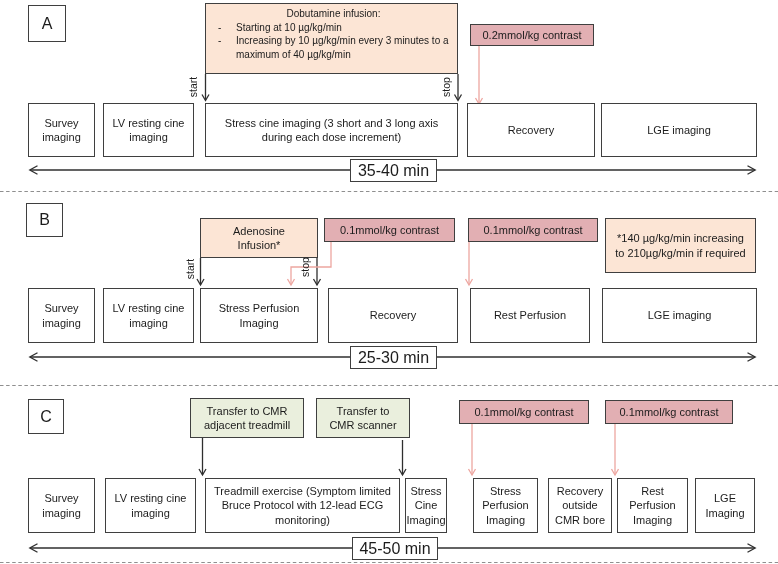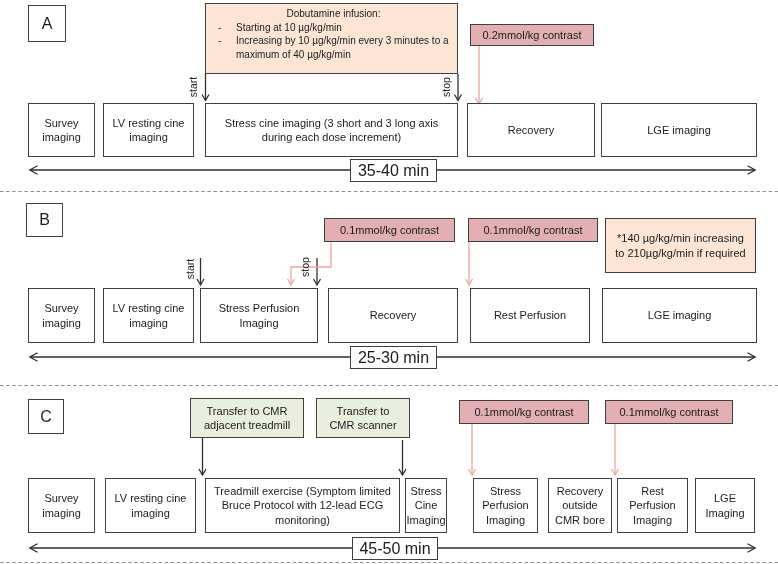--- a/index.html
+++ b/index.html
@@ -131,20 +131,21 @@
   <div class="box" style="left:28px;top:103px;width:67px;height:54px">Survey imaging</div>
   <div class="box" style="left:103px;top:103px;width:91px;height:54px">LV resting cine imaging</div>
   <div class="box" style="left:205px;top:103px;width:253px;height:54px">Stress cine imaging (3 short and 3 long axis during each dose increment)</div>
   <div class="box" style="left:467px;top:103px;width:128px;height:54px">Recovery</div>
   <div class="box" style="left:601px;top:103px;width:156px;height:54px">LGE imaging</div>
 
   <div class="dur" style="left:350px;top:159px;width:87px;height:23px">35-40 min</div>
 
   <div class="plabel" style="left:26px;top:203px;width:37px;height:34px">B</div>
 
+  <div class="note peach" style="left:200px;top:218px;width:118px;height:40px;padding:2px 14px">Adenosine Infusion*</div>
 
   <div class="note pinkbox" style="left:324px;top:218px;width:131px;height:24px">0.1mmol/kg contrast</div>
   <div class="note pinkbox" style="left:468px;top:218px;width:130px;height:24px">0.1mmol/kg contrast</div>
 
   <div class="note peach" style="left:605px;top:218px;width:151px;height:55px;padding:2px 8px">*140 µg/kg/min increasing to 210µg/kg/min if required</div>
 
   <div class="rot" style="left:169px;top:262px">start</div>
   <div class="rot" style="left:284px;top:260px">stop</div>
 
   <div class="box" style="left:28px;top:288px;width:67px;height:55px">Survey imaging</div>

